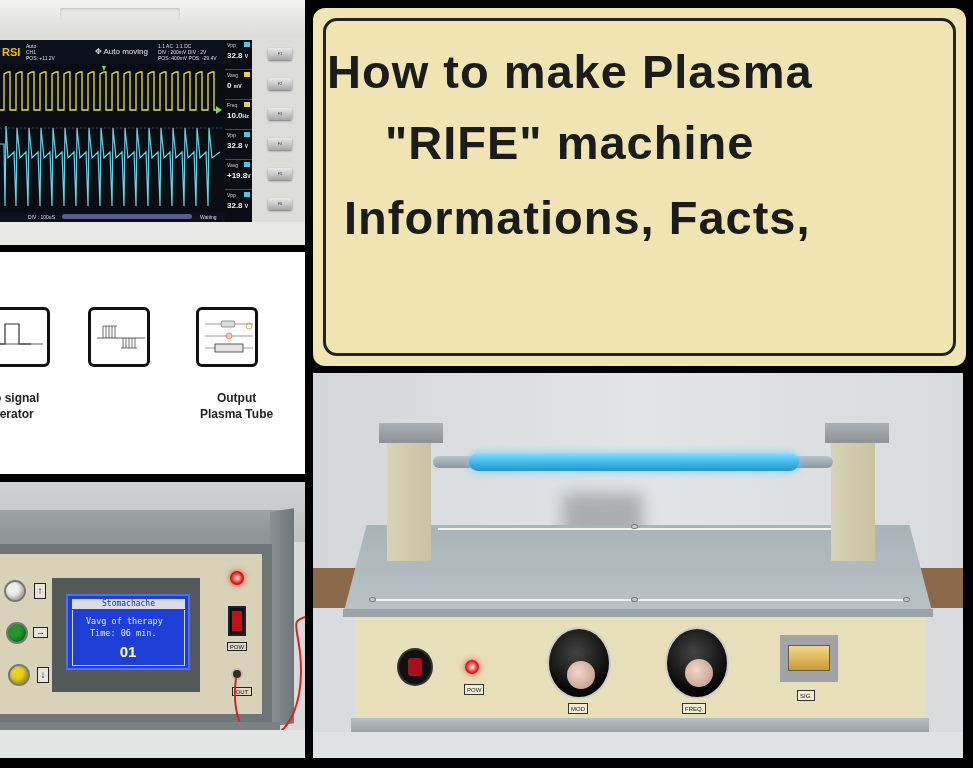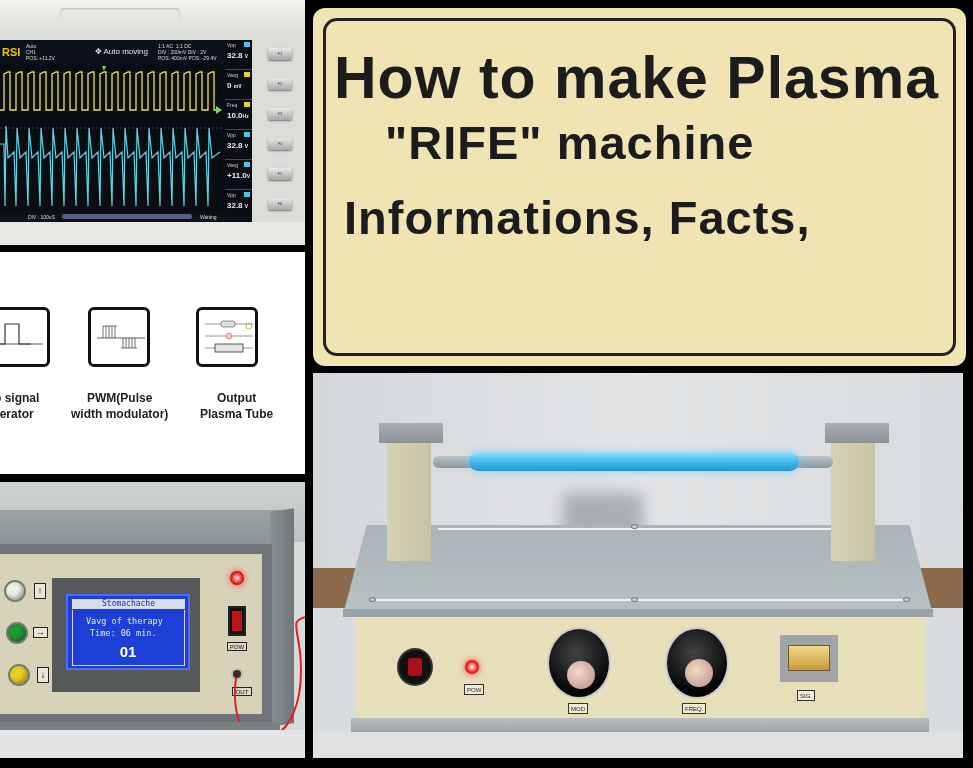--- a/index.html
+++ b/index.html
@@ -160,21 +160,21 @@
             <span>Vpp</span>
             <span class="tag" style="background:#4fc3e8"></span>
           </div>
         <div class="meas-val"><span>32.8</span> <span style="font-size:5px">V</span></div>
       </div>
       <div class="meas-item">
         <div class="meas-label">
             <span>Vavg</span>
             <span class="tag" style="background:#4fc3e8"></span>
           </div>
-        <div class="meas-val"><span>+11.0</span><span style="font-size:5px">V</span></div>
+        <div class="meas-val"><span>+19.8</span><span style="font-size:5px">V</span></div>
       </div>
       <div class="meas-item" style="border:none">
         <div class="meas-label">
             <span>Vpp</span>
             <span class="tag" style="background:#4fc3e8"></span>
           </div>
         <div class="meas-val"><span>32.8</span> <span style="font-size:5px">V</span></div>
       </div>
     </div>
   </div>
@@ -223,24 +223,20 @@
       <line x1="2" y1="22" x2="50" y2="22" stroke="#555" stroke-width="0.6"></line>
       <circle cx="26" cy="22" r="3" fill="#f6c8b0" stroke="#c66" stroke-width="0.6"></circle>
       <line x1="2" y1="34" x2="50" y2="34" stroke="#555" stroke-width="0.6"></line>
       <rect x="12" y="30" width="28" height="8" fill="#e4e4e4" stroke="#333" stroke-width="0.8"></rect>
     </svg>
   </div>
   <div class="blk-label" style="left:-6px;">
     <div>o signal</div>
     <div>erator</div>
   </div>
-  <div class="blk-label" style="left:71px;">
-    <div>PWM(Pulse</div>
-    <div>width modulator)</div>
-  </div>
   <div class="blk-label" style="left:200px;">
     <div>Output</div>
     <div>Plasma Tube</div>
   </div>
 </div>
 
 <div id="ctrl" class="panel">
   <div class="wall"></div>
   <div class="box-top"></div>
   <div class="box-side"></div>
@@ -270,21 +266,21 @@
   <div class="tiny-lbl" style="left:232px;top:205px;">OUT</div>
   <svg class="cable" width="305" height="276">
     <path d="M236,196 C232,225 240,262 262,258 C290,254 305,220 300,170 C296,140 292,140 305,135" fill="none" stroke="#d22" stroke-width="2"></path>
   </svg>
   <div class="base"></div>
   <div class="floor"></div>
 </div>
 
 <div id="title" class="panel">
   <div class="inner"></div>
-  <div class="line" style="left:21px;top:36px;font-size:59px;">How to make Plasma</div>
+  <div class="line" style="left:14px;top:36px;font-size:47px;">How to make Plasma</div>
   <div class="line" style="left:72px;top:107px;font-size:47px;">"RIFE" machine</div>
   <div class="line" style="left:31px;top:182px;font-size:47px;">Informations, Facts,</div>
 </div>
 
 <div id="plasma" class="panel">
   <div class="wall"></div>
   <div class="floor-left"></div>
   <div class="floor-right"></div>
   <div class="shadow"></div>
   <div class="lid"></div>

